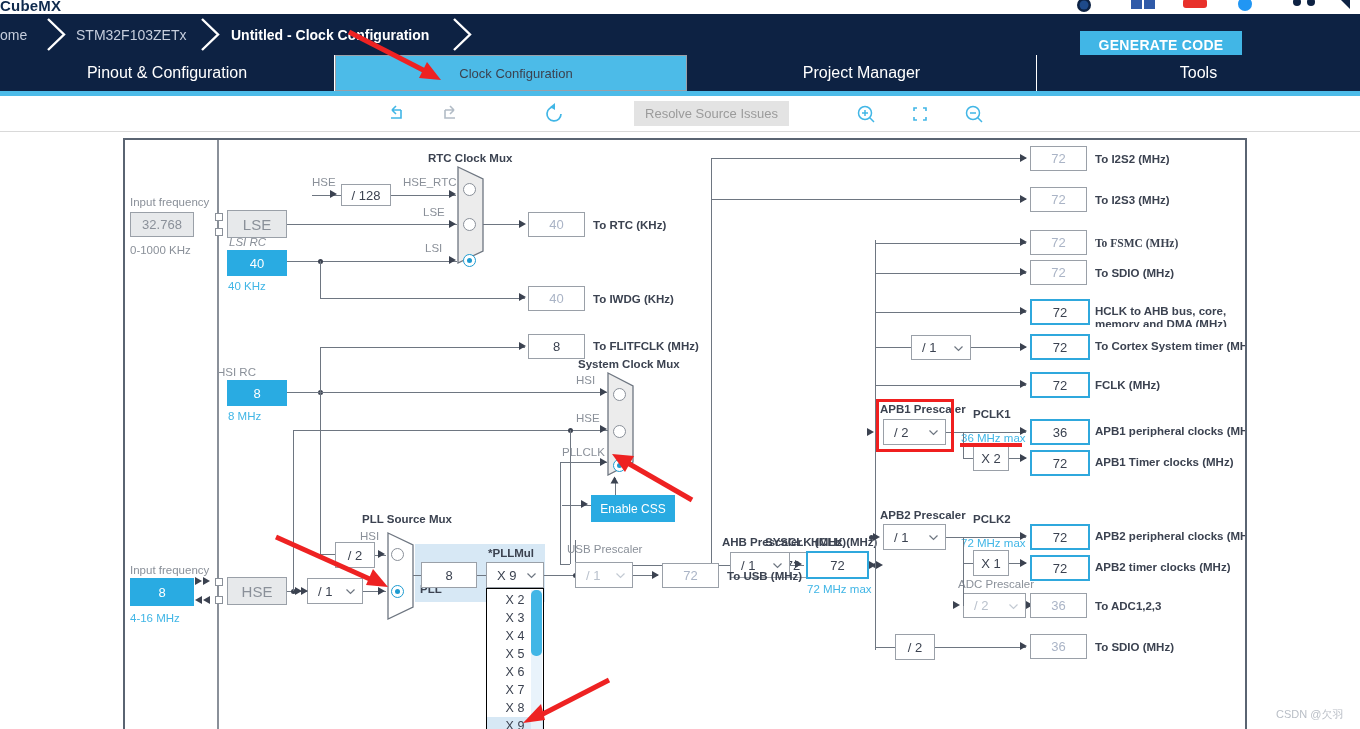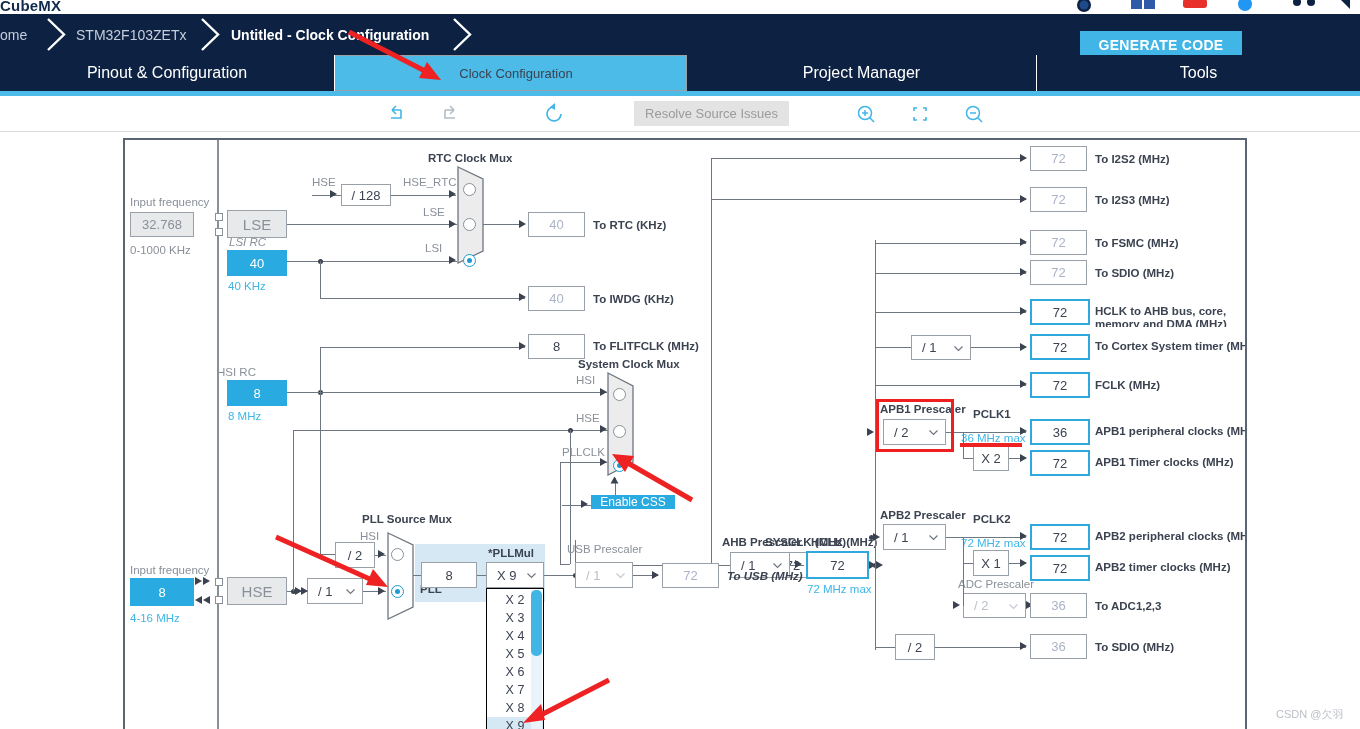--- a/index.html
+++ b/index.html
@@ -347,21 +347,21 @@
     <div class="mux" style="left:482px; top:232px;">
       <svg width="34" height="104" viewBox="0 0 34 104">
         <path d="M1 1 L26 14 L26 90 L1 103 Z" fill="#ececec" stroke="#6e7681" stroke-width="1.3"></path>
       </svg>
     </div>
     <div class="radio" style="left:488px; top:248px;"></div>
     <div class="radio" style="left:488px; top:285px;"></div>
     <div class="radio on" style="left:488px; top:319px;"></div>
     <div class="lbl" style="left:437px; top:306px;">PLLCLK</div>
 
-    <div class="box cyan" style="left:466px; top:355px; width:84px; height:14px; font-size:12px;">Enable CSS</div>
+    <div class="box cyan" style="left:466px; top:355px; width:84px; height:27px; font-size:12px;">Enable CSS</div>
     <div class="wire wv" style="left:490px; top:338px; height:17px;"></div>
     <div class="arw" style="left:486px; top:336px; transform:rotate(-90deg);"></div>
     <div class="wire wh" style="left:437px; top:365px; width:29px;"></div>
     <div class="arw" style="left:456px; top:360px;"></div>
 
     <div class="wire wh" style="left:435px; top:322px; width:47px;"></div>
     <div class="arw" style="left:475px; top:318px;"></div>
     <div class="wire wv" style="left:435px; top:322px; height:102px;"></div>
     <div class="wire wh" style="left:435px; top:424px; width:10px;"></div>
 
@@ -401,21 +401,21 @@
 
     <div class="box dim" style="left:905px; top:6px; width:57px; height:25px;">72</div>
     <div class="lbl dark" style="left:970px; top:13px;">To I2S2 (MHz)</div>
 
     <div class="box dim" style="left:905px; top:47px; width:57px; height:25px;">72</div>
     <div class="lbl dark" style="left:970px; top:54px;">To I2S3 (MHz)</div>
     <div class="wire wh" style="left:586px; top:59px; width:315px;"></div>
     <div class="arw" style="left:895px; top:55px;"></div>
 
     <div class="box dim" style="left:905px; top:90px; width:57px; height:25px;">72</div>
-    <div class="lbl dark" style="left:970px; top:97px;">To FSMC (MHz)</div>
+    <div class="lbl dark" style="left:970px; top:97px;font-family:Liberation Serif, serif;">To FSMC (MHz)</div>
     <div class="wire wh" style="left:750px; top:103px; width:151px;"></div>
     <div class="arw" style="left:895px; top:98px;"></div>
 
     <div class="box dim" style="left:905px; top:120px; width:57px; height:25px;">72</div>
     <div class="lbl dark" style="left:970px; top:127px;">To SDIO (MHz)</div>
     <div class="wire wh" style="left:750px; top:133px; width:151px;"></div>
     <div class="arw" style="left:895px; top:128px;"></div>
 
     <div class="box hi" style="left:905px; top:159px; width:60px; height:26px;">72</div>
     <div class="lbl dark" style="left:970px; top:165px; width:140px; white-space:normal; line-height:13px; overflow:hidden; height:22px;">HCLK to AHB bus, core, memory and DMA (MHz)</div>
@@ -569,21 +569,21 @@
       <span>/ 1</span>
       <span class="car">
         <svg width="9" height="6" viewBox="0 0 9 6">
             <path d="M0.5 0.5 L4.5 4.5 L8.5 0.5" fill="none" stroke="#c3cad3" stroke-width="1.2"></path>
           </svg>
       </span>
     </div>
     <div class="wire wh" style="left:508px; top:435px; width:25px;"></div>
     <div class="arw" style="left:527px; top:431px;"></div>
     <div class="box dim" style="left:537px; top:423px; width:57px; height:25px;">72</div>
-    <div class="lbl dark" style="left:602px; top:430px;font-style:italic;">To USB (MHz)</div>
+    <div class="lbl dark" style="left:602px; top:430px;">To USB (MHz)</div>
 
     <div class="redbox" style="left:751px; top:259px; width:78px; height:53px;"></div>
     <div class="redline" style="left:835px; top:303px; width:62px;"></div>
   </div>
 
   <div class="ann" style="left:345px; top:28px;">
     <svg width="120" height="60" viewBox="0 0 120 60">
       <path d="M4 4 L82 44" stroke="#ee2222" stroke-width="5" fill="none"></path>
       <path d="M96 52 L74 50 L82 34 Z" fill="#ee2222"></path>
     </svg>

